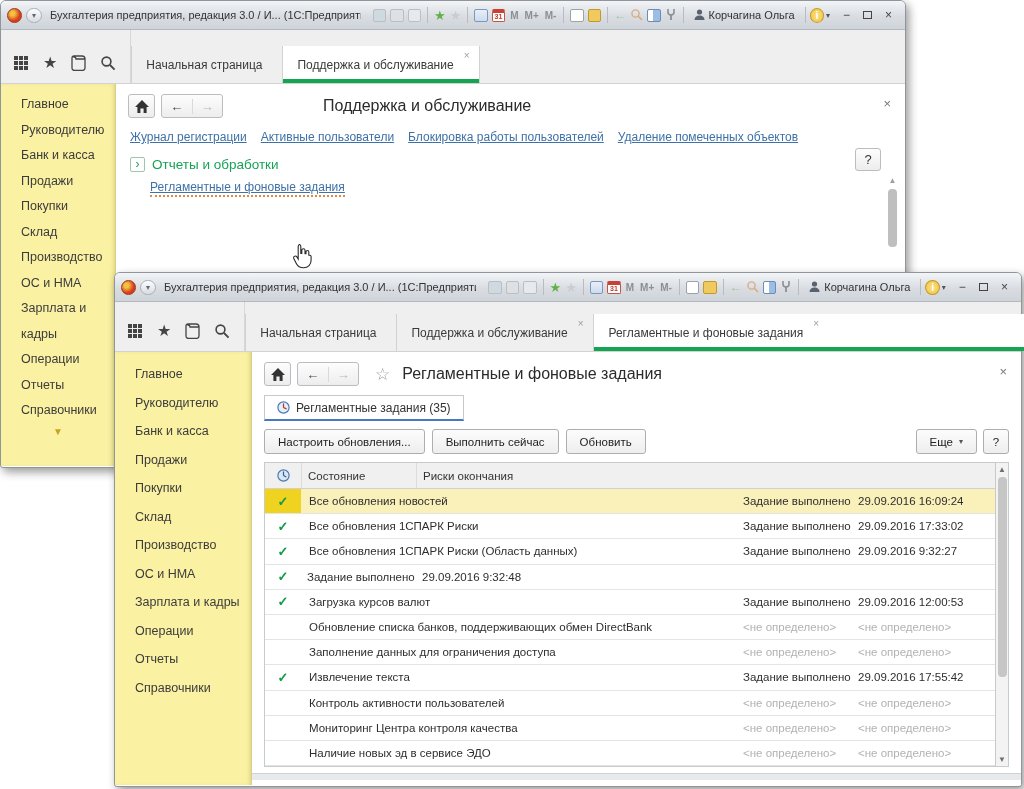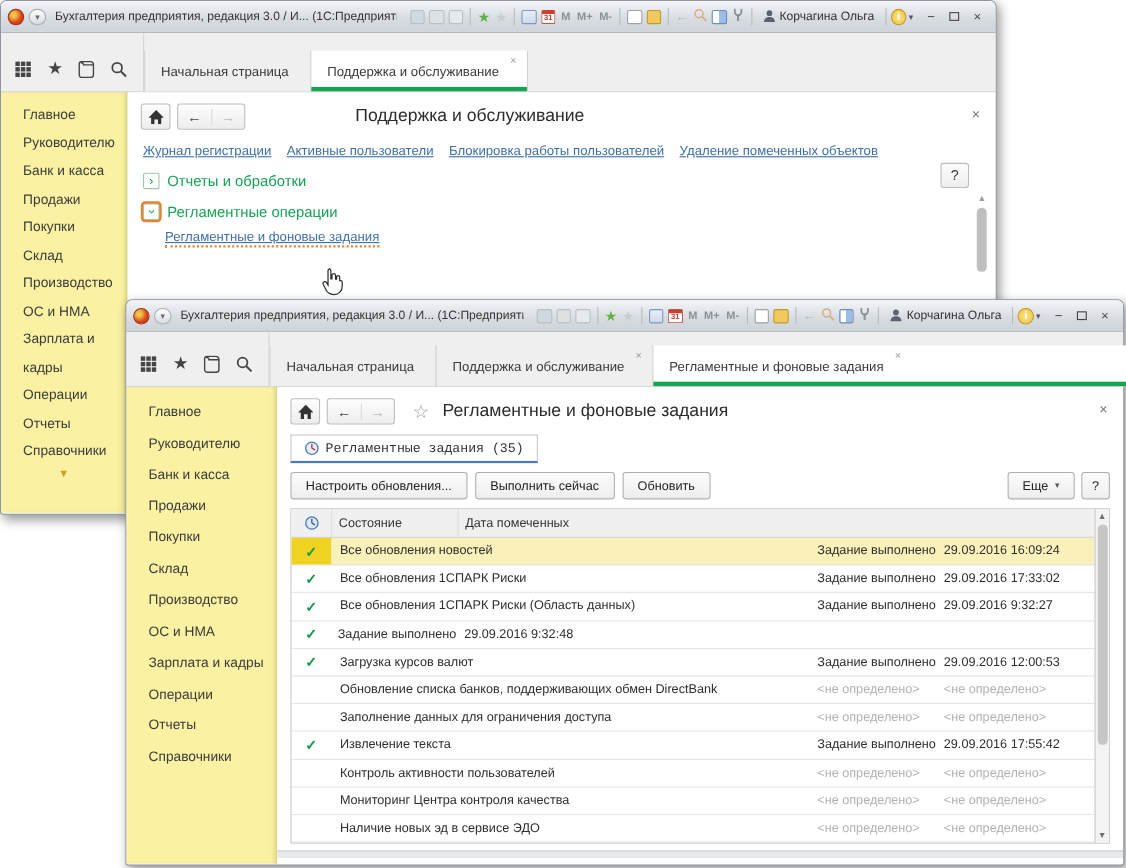--- a/index.html
+++ b/index.html
@@ -109,21 +109,21 @@
     border:1px solid #b9bdc2; border-radius:3px; background:linear-gradient(#fdfdfd,#ededee);
     font-size:13px; color:#333; text-align:center; line-height:21px; }
   .vscroll { position:absolute; right:6px; top:92px; bottom:0; width:13px; }
   .vscroll .sc-up { font-size:8px; color:#9aa0a6; text-align:center; }
   .vscroll .sc-thumb { width:9px; margin:4px auto 0; height:58px; background:#bfbfbf; border-radius:4px; }
 
   
   .subtabs { display:flex; align-items:flex-end; margin-top:2px; }
   .subtab { display:flex; align-items:center; gap:6px; height:26px; padding:0 12px;
     font-size:12px; color:#333; background:#f1f1f1; border:1px solid #c9c9c9; margin-right:-1px;
-    position:relative;font-family:Liberation Mono, monospace; }
+    position:relative; }
   .subtab.active { background:#fff; border-bottom:2px solid #4a78c0; }
   .toolbar { display:flex; align-items:center; gap:7px; margin:8px 0; }
   .btn { height:25px; padding:0 13px; border:1px solid #aeaeae; border-radius:3px;
     background:linear-gradient(#fcfcfc,#eeeeee); font-size:11.5px; color:#222;
     display:inline-flex; align-items:center; white-space:nowrap; }
   .btn .dd { font-size:8px; color:#555; margin-left:6px; }
   .tb-right { margin-left:auto; display:flex; gap:6px; }
   .btn.help { width:26px; justify-content:center; padding:0; }
 
   .grid { border:1px solid #c6cbd0; display:flex; flex-direction:column; height:305px; }
@@ -309,24 +309,20 @@
 
             <a class="blue-link">Удаление помеченных объектов</a>
 
         </div>
         
           <div class="section collapsed">
             <span class="chevbox"><span class="chev">›</span></span>
             <span class="section-label">Отчеты и обработки</span>
           </div>
         
-          <div class="section expanded focused">
-            <span class="chevbox"><span class="chev">›</span></span>
-            <span class="section-label">Регламентные операции</span>
-          </div>
         
         <a class="sublink">Регламентные и фоновые задания</a>
         <span class="help-btn">?</span>
         <div class="vscroll">
           <div class="sc-up">▲</div>
           <div class="sc-thumb"></div>
         </div>
       </div>
     </div>
   </div>
@@ -504,21 +500,21 @@
           <div class="grid-inner">
             <div class="grid-cols">
               <div class="grid-head">
                 <div class="gc-icon">
                   <svg width="13" height="13" viewBox="0 0 13 13">
                       <circle cx="6.5" cy="6.5" r="5.6" fill="#dce7f5" stroke="#4a7ab5" stroke-width="1.2"></circle>
                       <path d="M6.5 6.5V2.6M6.5 6.5l2.8 1.6" stroke="#35598a" stroke-width="1.2" fill="none"></path>
                     </svg>
                 </div>
                 <div class="gc-state">Состояние</div>
-                <div class="gc-date">Дата помеченных</div>
+                <div class="gc-date">Риски окончания</div>
               </div>
 
                 <div class="row selected">
                   <div class="gc-icon">✓</div>
                   <div class="gc-name">Все обновления новостей</div>
                   <div class="gc-state">Задание выполнено</div>
                   <div class="gc-date">29.09.2016 16:09:24</div>
                 </div>
 
                 <div class="row">

